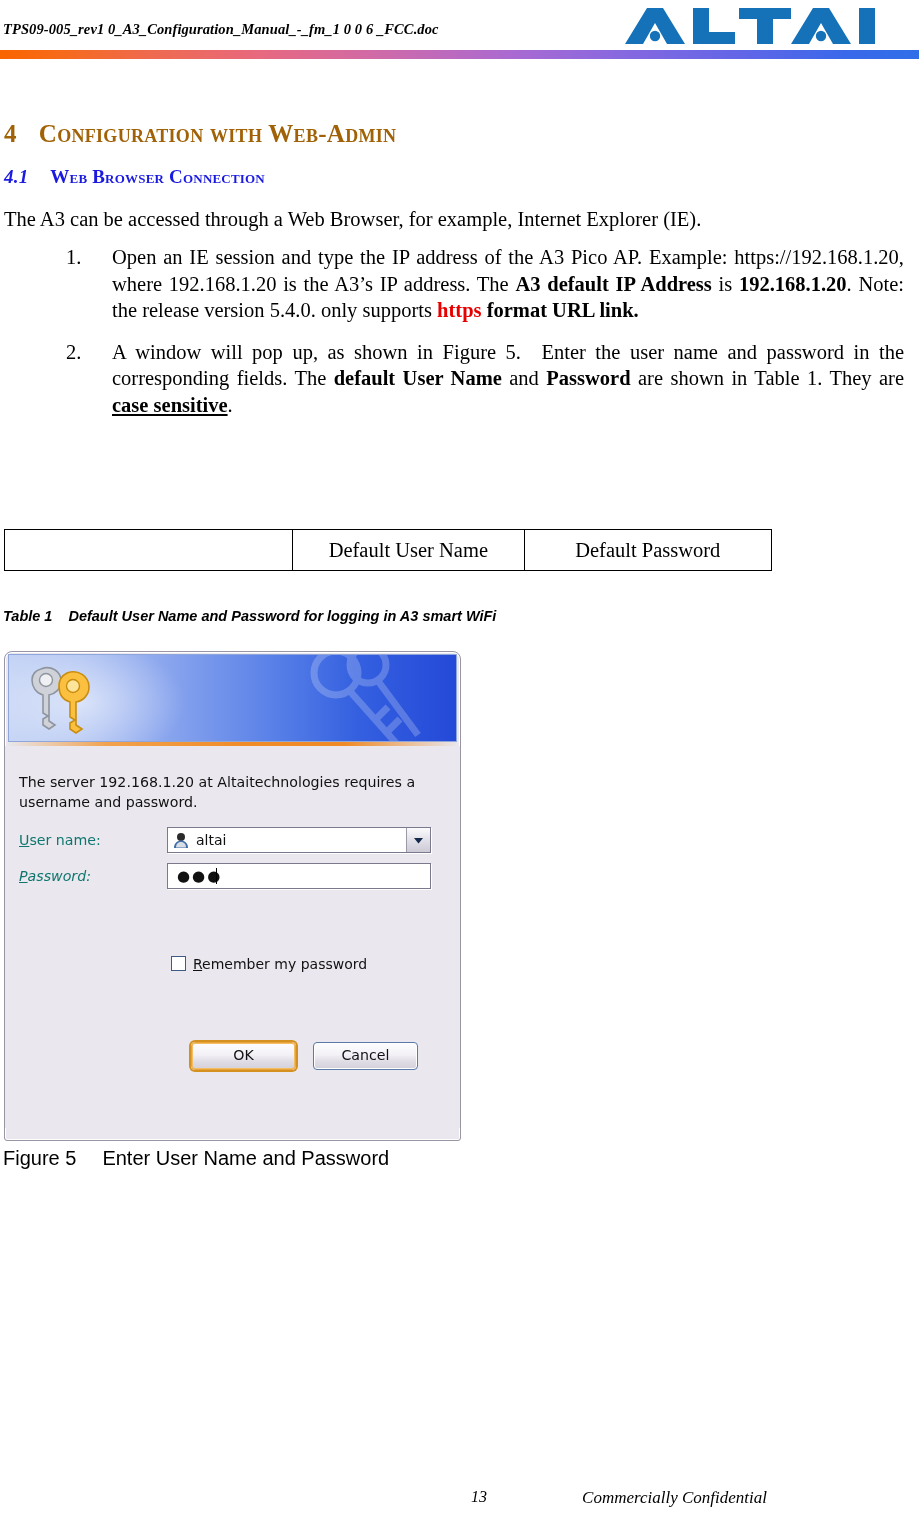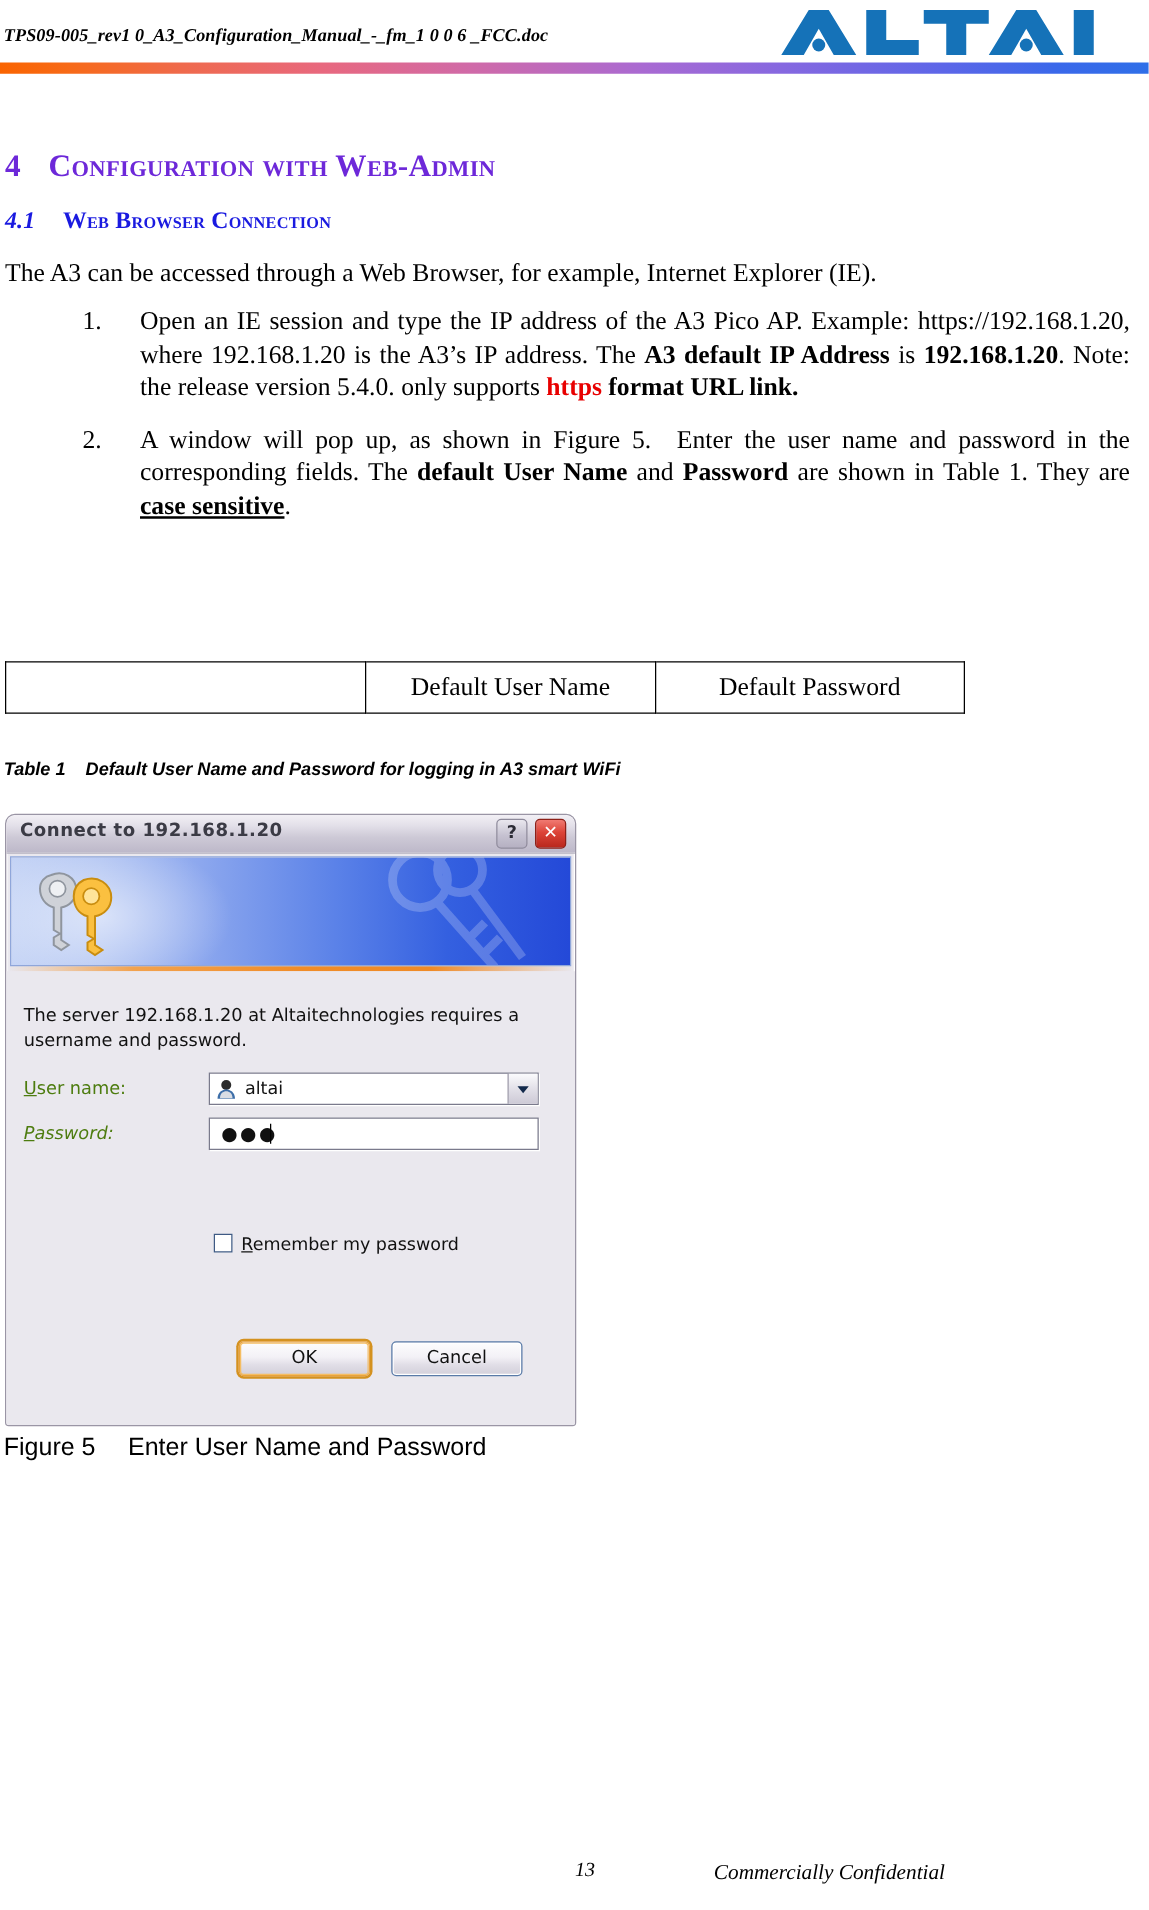--- a/index.html
+++ b/index.html
@@ -71,21 +71,21 @@
   }
 
   h1.sec-title {
     margin: 0;
     position: absolute;
     left: 4px;
     top: 58px;
     font-family: "Liberation Serif", "DejaVu Serif", serif;
     font-weight: bold;
     font-size: 25px;
-    color: #6d28d9;
+    color: #a16207;
     font-variant: small-caps;
     letter-spacing: 0.3px;
     white-space: nowrap;
   }
   h1.sec-title .num {
     font-variant: normal;
     margin-right: 22px;
   }
   h2.subsec-title {
     margin: 0;
@@ -275,21 +275,21 @@
     left: 14px;
     top: 26px;
     width: 412px;
     font-size: 14.2px;
     line-height: 20px;
     color: #111;
   }
   .xp-label {
     position: absolute;
     font-size: 14.2px;
-    color: #4d7c0f;
+    color: #0f766e;
   }
   .xp-label u { text-decoration: underline; }
   .xp-input {
     position: absolute;
     background: #ffffff;
     border: 1px solid #7a7a8c;
     box-shadow: 1px 1px 0 #ffffff;
     height: 24px;
   }
   .xp-input .val {
@@ -385,21 +385,21 @@
     top: 1085px;
     font-family: "Liberation Sans", "DejaVu Sans", sans-serif;
     font-size: 20px;
     white-space: nowrap;
   }
   .figure-caption .lbl { margin-right: 26px; }
 
   
   .page-footer {
     position: absolute;
-    left: 5px;
+    left: 16px;
     top: 1488px;
     width: 757px;
     height: 40px;
   }
   .footer-pageno {
     position: absolute;
     left: 455px;
     top: 0;
     font-family: "Liberation Serif", "DejaVu Serif", serif;
     font-style: italic;
@@ -475,25 +475,20 @@
       </tr>
     </tbody>
   </table>
 
   <div class="table-caption">
     <span class="lbl">Table 1</span><span>Default User Name and Password for logging in A3 smart WiFi</span>
   </div>
 
   <div class="xp-dialog">
 
-    <div class="xp-titlebar">
-      <div class="xp-title-text">Connect to 192.168.1.20</div>
-      <div class="xp-btn-help">?</div>
-      <div class="xp-btn-close">✕</div>
-    </div>
 
     <div class="xp-banner">
       <div class="xp-banner-ghost">
         <svg viewBox="0 0 150 120" width="150" height="120">
           <g fill="none" stroke="#ffffff" stroke-width="7">
             <circle cx="52" cy="34" r="22"></circle>
             <path d="M64 50 L112 104"></path>
             <path d="M92 80 L104 68"></path>
             <path d="M104 92 L116 80"></path>
             <circle cx="84" cy="26" r="18"></circle>

